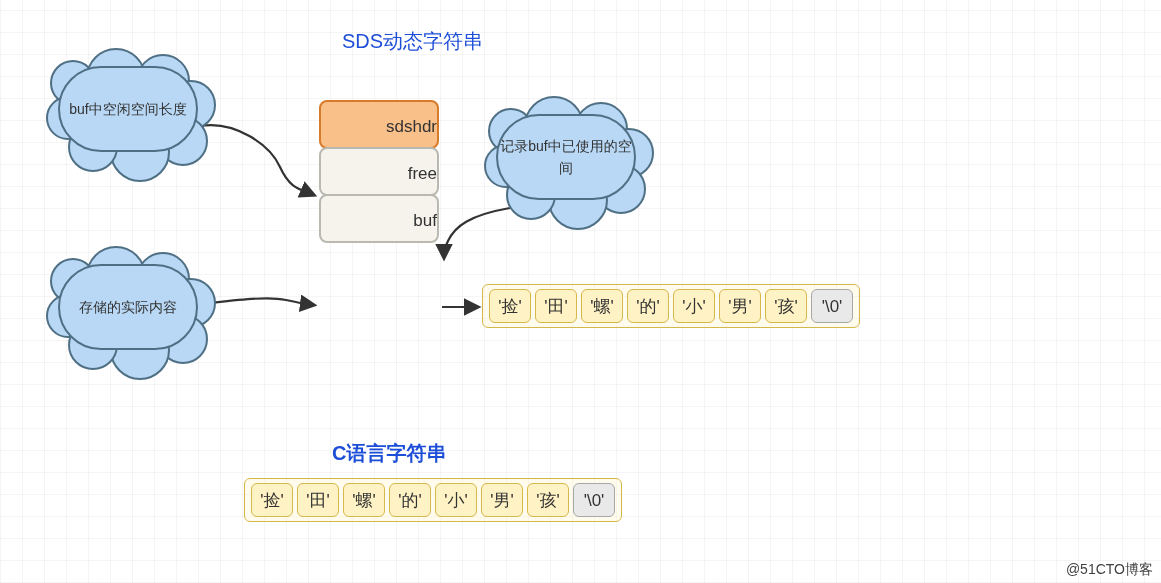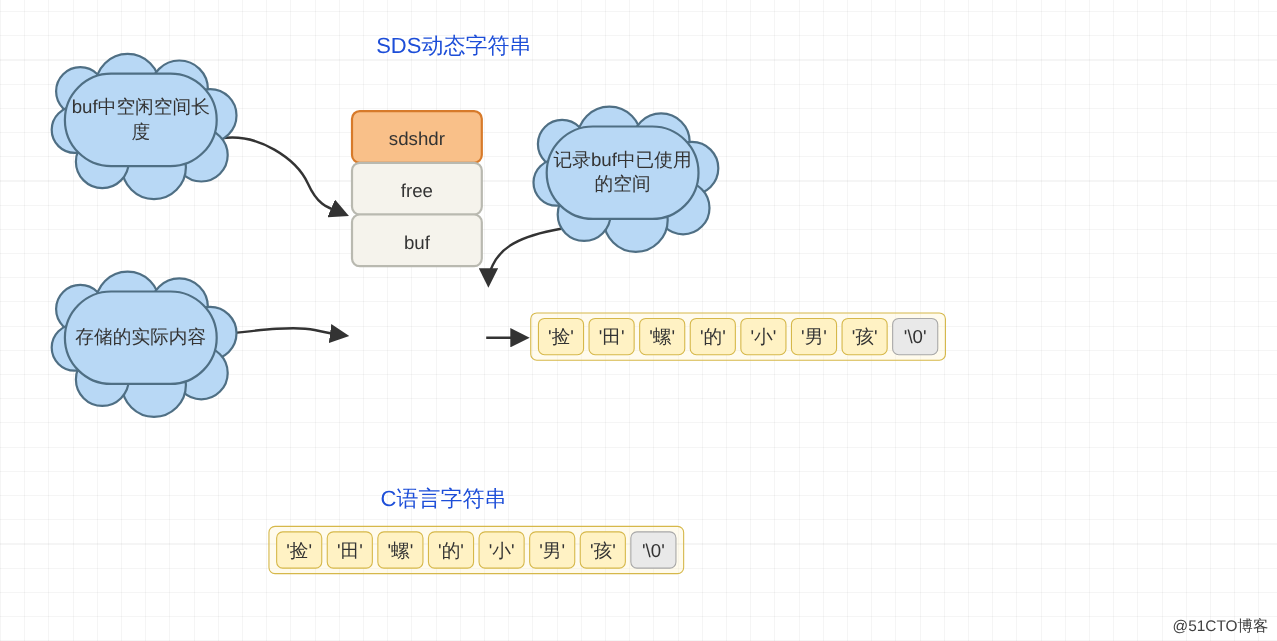--- a/index.html
+++ b/index.html
@@ -26,34 +26,34 @@
       repeating-linear-gradient(90deg, var(--grid-c) 0 1px, transparent 1px var(--grid-s)),
       #ffffff;
   }
   .abs { position:absolute; }
 
   .title { font-size:20px; color:#1d4ed8; }
 
   
   .struct { width:120px; }
   .cell {
-    width:120px; height:49px; line-height:49px; text-align:center;
+    width:120px; height:49px; line-height:49px; text-align:right;
     font-size:17px; color:#333; box-sizing:border-box;
     border:2px solid var(--cream-br); background:var(--cream-bg);
     border-radius:8px; margin-top:-2px;
   }
   .cell:first-child { margin-top:0; }
   .cell.head { background:var(--orange-bg); border-color:var(--orange-br); }
 
   
   .cloud {
     width:140px; height:86px; background:var(--blue-bg);
     border:2px solid var(--blue-br); border-radius:56px; box-sizing:border-box;
     display:flex; align-items:center; justify-content:center; text-align:center;
-    font-size:17px; line-height:22px; color:#333;
+    font-size:14px; line-height:22px; color:#333;
   }
   .cloud::before, .cloud::after { content:""; position:absolute; border:2px solid var(--blue-br);
     background:var(--blue-bg); border-radius:50%; z-index:-1; }
   .cloud-wrap { position:absolute; z-index:2; }
   .bump { position:absolute; background:var(--blue-bg); border:2px solid var(--blue-br);
     border-radius:50%; z-index:-1; }
 
   
   .chars { display:flex; gap:4px; padding:4px 6px; border:1px solid var(--yel-br);
     background:rgba(255,242,196,0.3); border-radius:6px; height:44px; box-sizing:border-box; }
@@ -63,21 +63,21 @@
   .ch.gr { background:var(--gray-bg); border-color:var(--gray-br); }
 
   .watermark { color:#404040; font-size:14px; }
 
   svg.arrows { position:absolute; left:0; top:0; width:1161px; height:583px; pointer-events:none; }
 </style>
 </head>
 <body>
 
 <div class="abs title" style="left:342px; top:28px;">SDS动态字符串</div>
-<div class="abs title" style="left:346px; top:440px;">C语言字符串</div>
+<div class="abs title" style="left:332px; top:440px;font-weight:bold;">C语言字符串</div>
 
 <div class="abs struct" style="left:319px; top:100px;">
   <div class="cell head">sdshdr</div>
   <div class="cell">free</div>
   <div class="cell">buf</div>
 </div>
 
 <div class="cloud-wrap" style="left:58px; top:66px;">
   <span class="bump" style="width:42px;height:42px; left:-8px;  top:-6px;"></span>
   <span class="bump" style="width:56px;height:56px; left:28px;  top:-18px;"></span>

